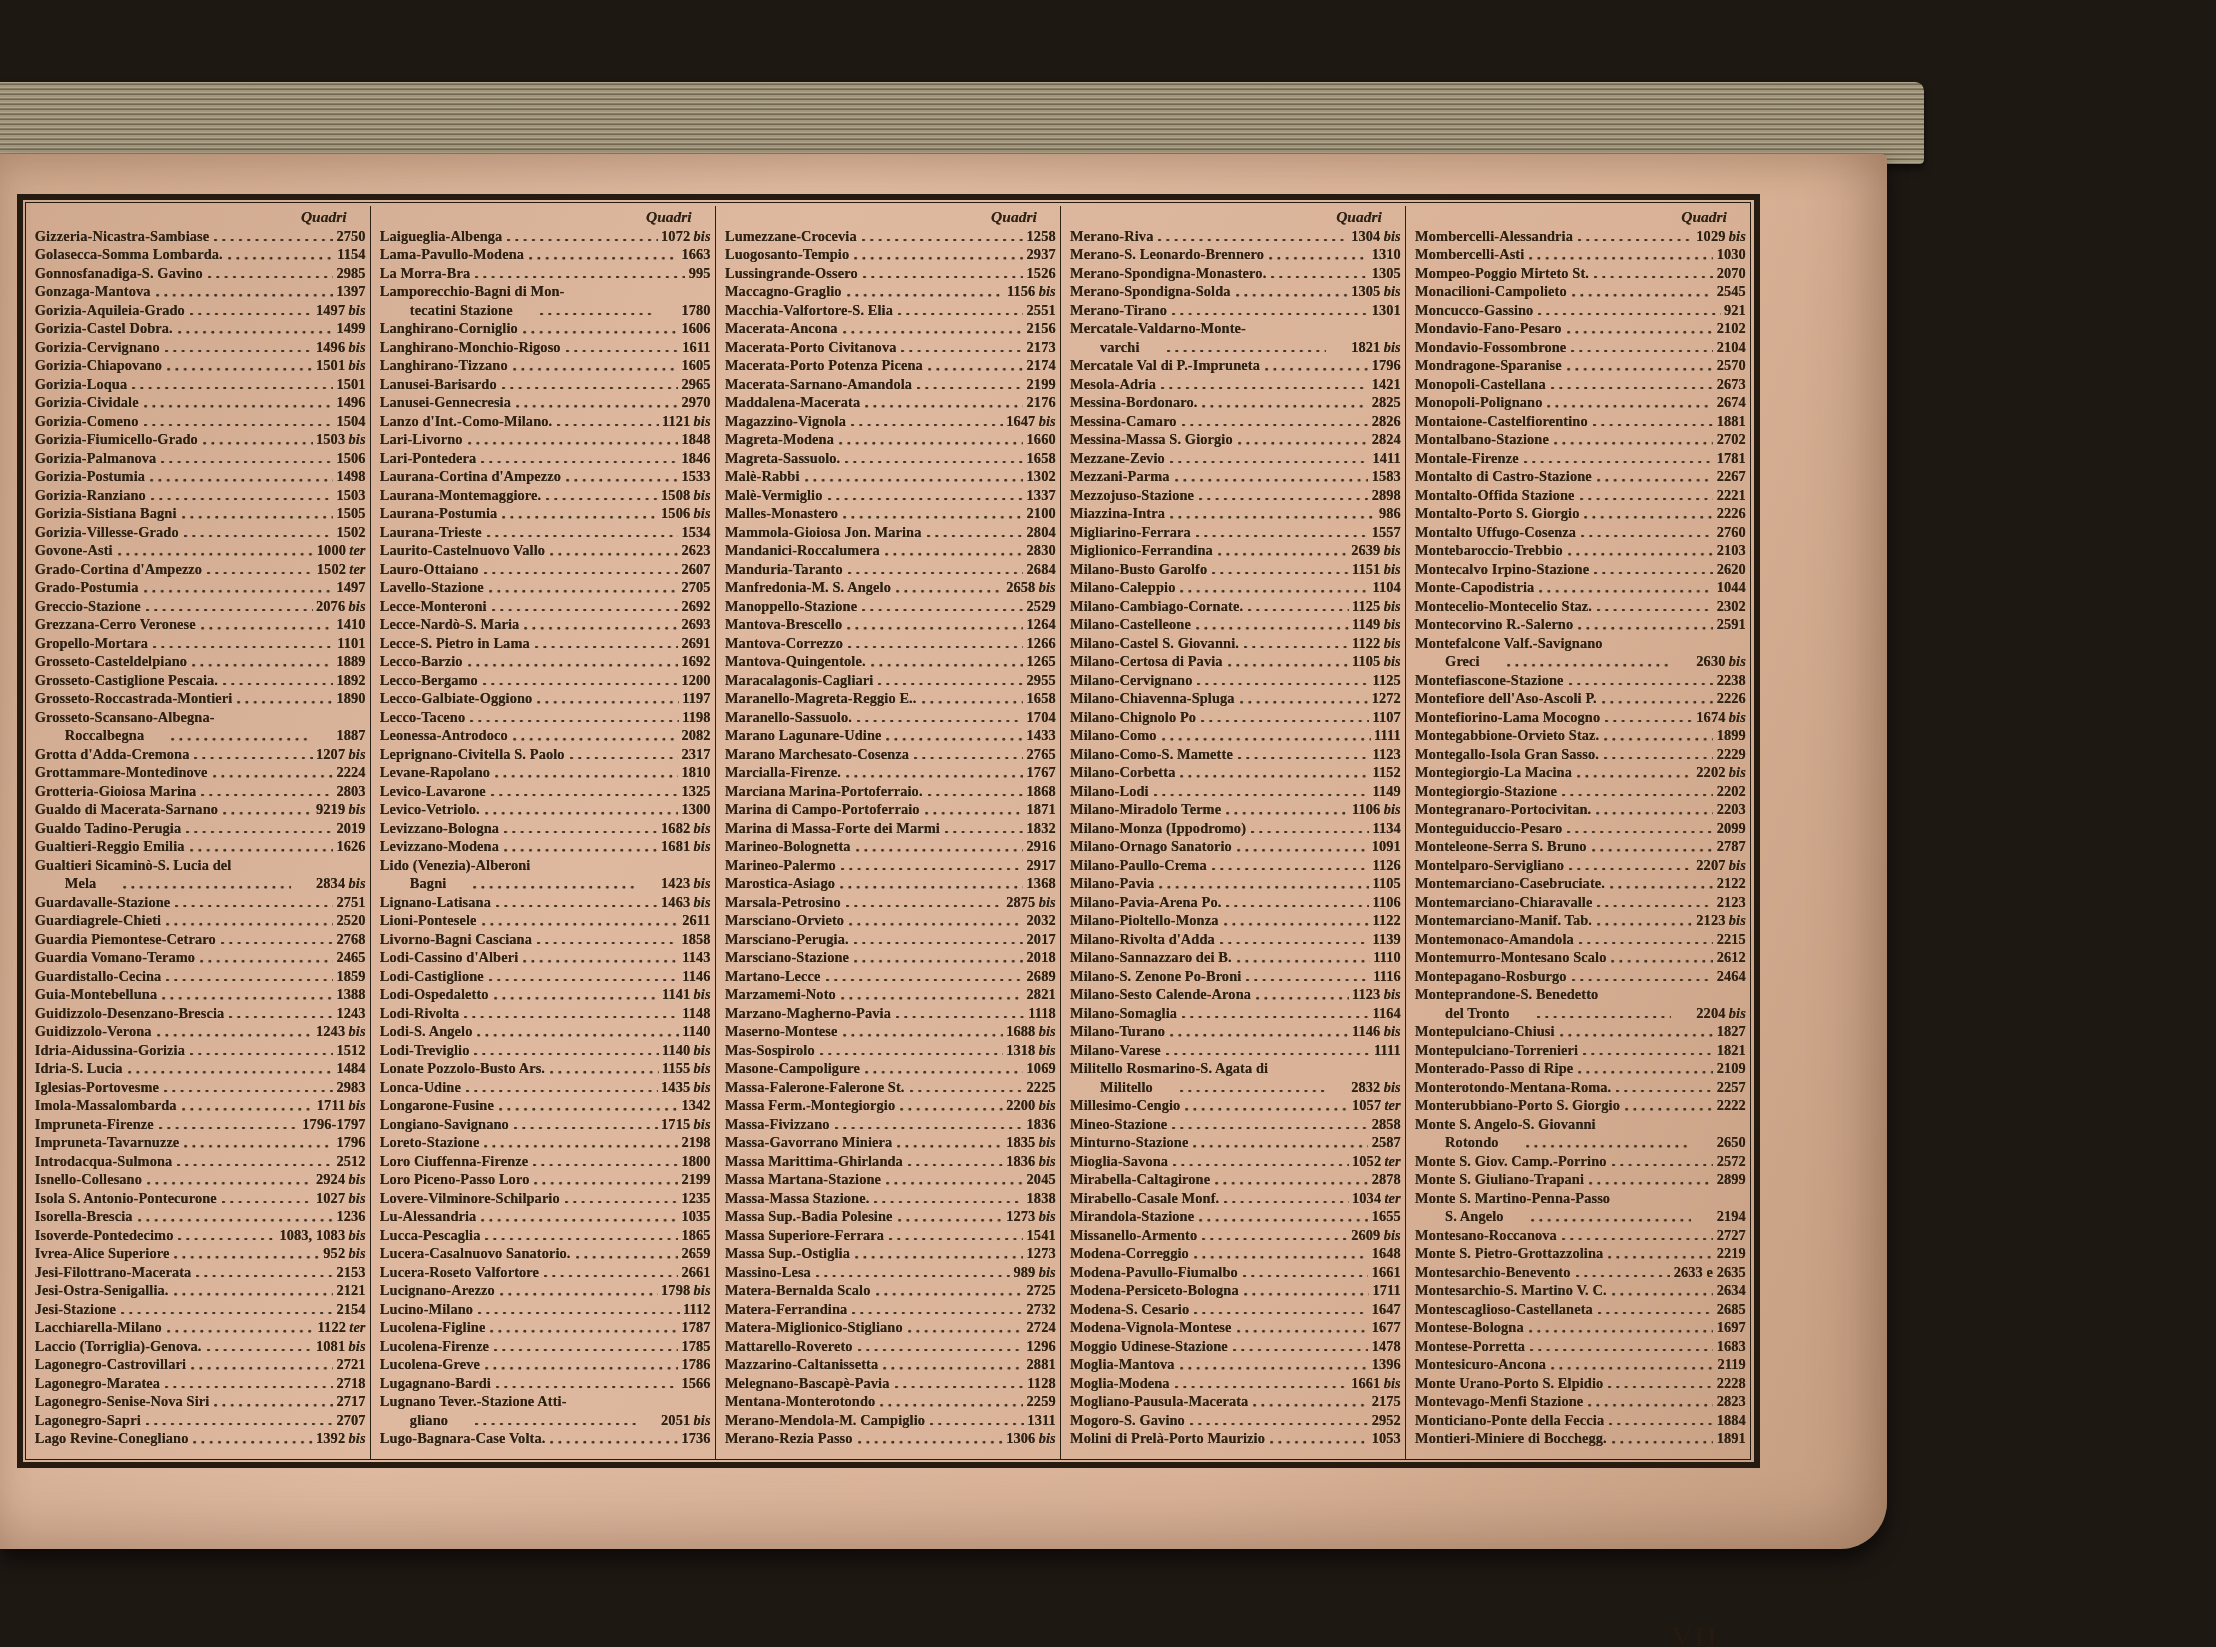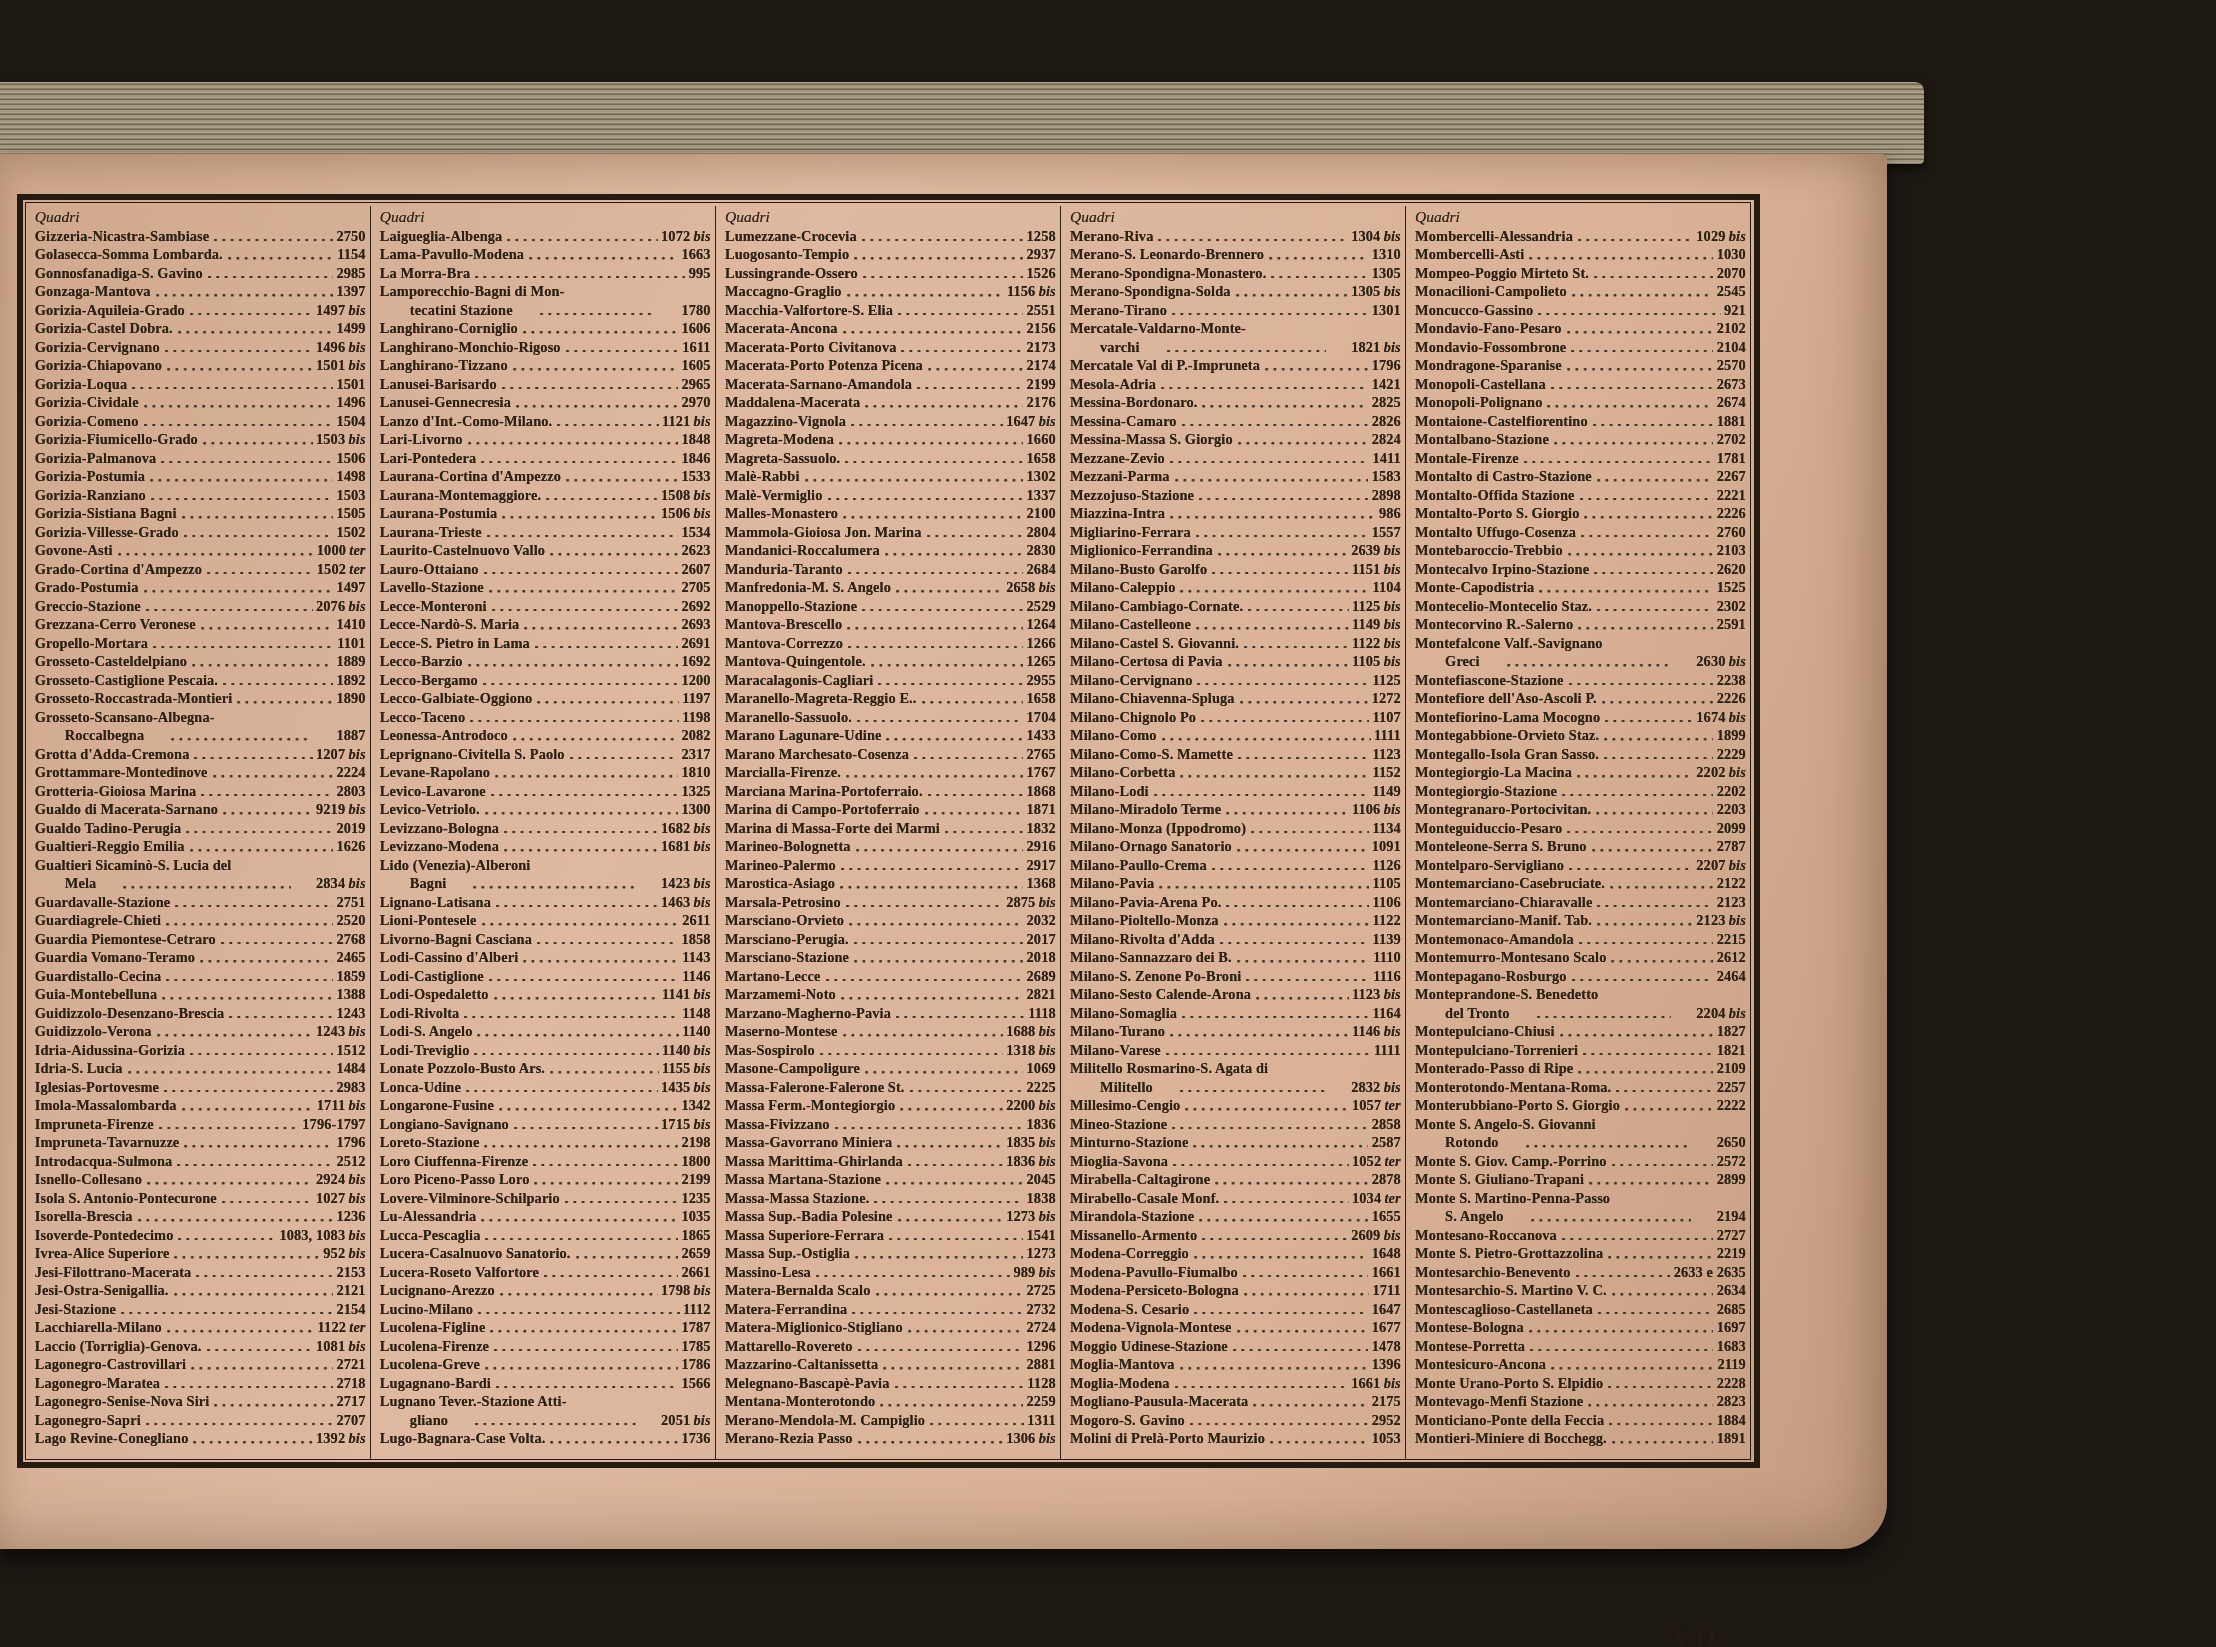--- a/index.html
+++ b/index.html
@@ -49,22 +49,22 @@
   }
   .col{
     flex:1 1 0;min-width:0;
     padding:1.1px 4.4px 0 8.9px;
     border-right:1.7px solid #2a2014;
     overflow:hidden;
   }
   .col:last-child{border-right:none;}
 
   .colhead{
-    font-style:italic;font-weight:400;font-size:15.5px;line-height:20px;height:20px;
-    text-align:left;padding-right:19px;color:#2d2214;
+    font-style:italic;font-weight:700;font-size:15.5px;line-height:20px;height:20px;
+    text-align:right;padding-right:19px;color:#2d2214;
     text-shadow:0 0 0.3px rgba(30,20,10,.55);
   }
 
   .line{
     display:flex;align-items:baseline;
     white-space:nowrap;overflow:hidden;
     font-weight:700;font-size:14.4px;line-height:18.5px;
     color:#2c2113;letter-spacing:0.1px;
     text-shadow:0 0 0.3px rgba(30,20,10,.55);
   }
@@ -1506,21 +1506,21 @@
             <span class="num">2103</span>
           </div>
           <div class="line">
             <span class="t">Montecalvo Irpino-Stazione</span>
             <span class="dots"></span>
             <span class="num">2620</span>
           </div>
           <div class="line">
             <span class="t">Monte-Capodistria</span>
             <span class="dots"></span>
-            <span class="num">1525</span>
+            <span class="num">1044</span>
           </div>
           <div class="line">
             <span class="t">Montecelio-Montecelio Staz.</span>
             <span class="dots"></span>
             <span class="num">2302</span>
           </div>
           <div class="line">
             <span class="t">Montecorvino R.-Salerno</span>
             <span class="dots"></span>
             <span class="num">2591</span>

